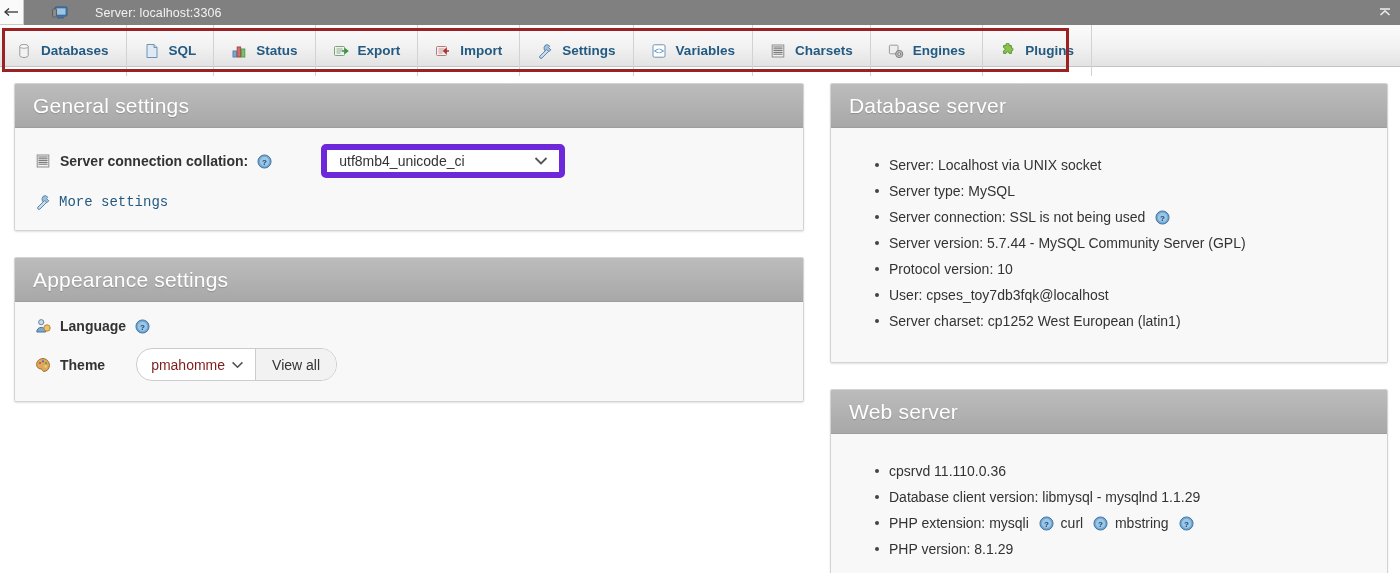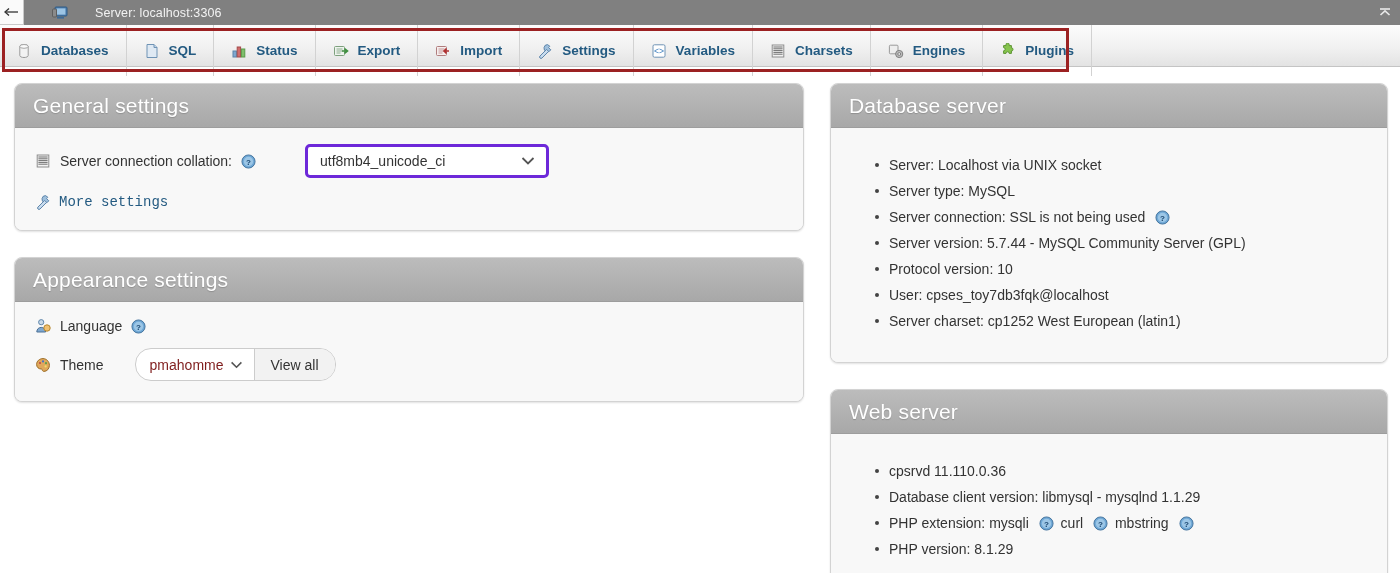--- a/index.html
+++ b/index.html
@@ -102,21 +102,21 @@
     align-items: flex-start;
     gap: 26px;
     padding: 16px 12px 0 14px;
   }
   .col-left  { width: 790px; flex: 0 0 790px; }
   .col-right { width: 558px; flex: 0 0 558px; }
 
   .panel {
     background: #f6f6f6;
     border: 1px solid #d3d3d3;
-    border-radius: 8px;
+    border-radius: 2px;
     margin-bottom: 26px;
     box-shadow: 0 1px 2px rgba(0,0,0,.12);
     overflow: hidden;
   }
   .panel-head {
     height: 44px;
     background: linear-gradient(to bottom,#bcbcbc 0%,#b2b2b2 50%,#a8a8a8 100%);
     border-bottom: 1px solid #9d9d9d;
     display: flex;
     align-items: center;
@@ -139,34 +139,35 @@
     display: flex;
     align-items: center;
     gap: 9px;
     margin-bottom: 14px;
   }
   .form-row:last-child { margin-bottom: 0; }
   .row-label {
     color: #333333;
     font-size: 14px;
     white-space: nowrap;
+    font-weight: bold;
   }
   .ico-16 { width: 16px; height: 16px; flex:0 0 auto; display:block; }
 
   .help-ico {
     width: 15px; height: 15px;
     flex: 0 0 auto;
     display: block;
   }
 
   .select-box {
     position: relative;
     height: 34px;
     background: #ffffff;
-    border: 3px solid #6d28d9;
+    border: 6px solid #6d28d9;
     border-radius: 5px;
     display: flex;
     align-items: center;
     padding: 0 34px 0 12px;
     font-size: 14px;
     color: #333333;
     cursor: pointer;
     white-space: nowrap;
   }
   .select-box .chev {

